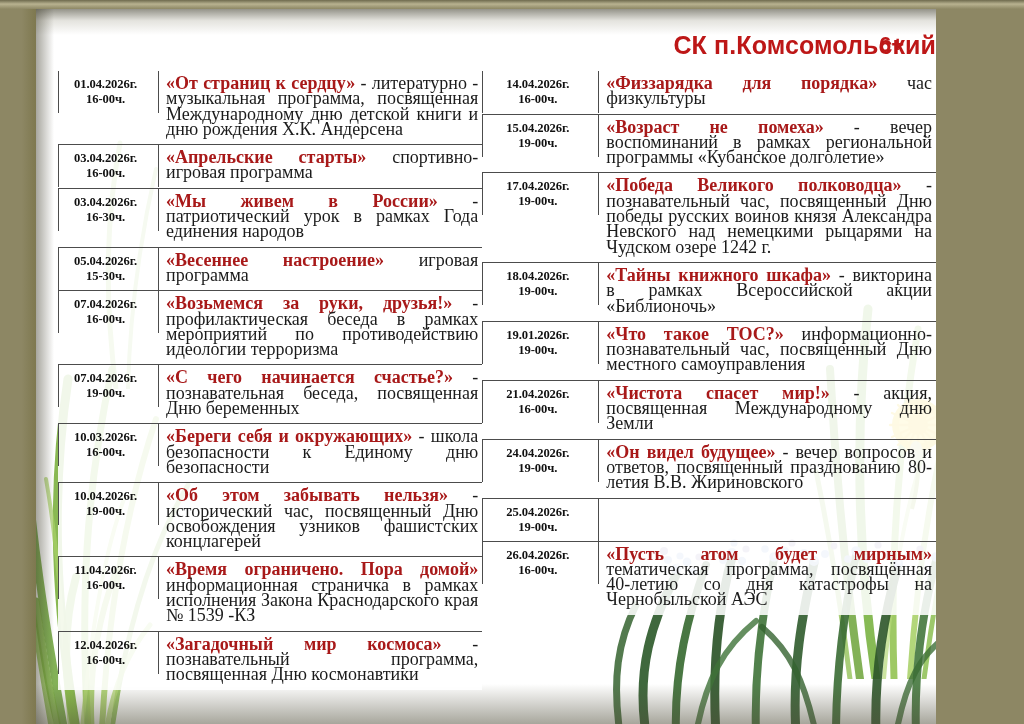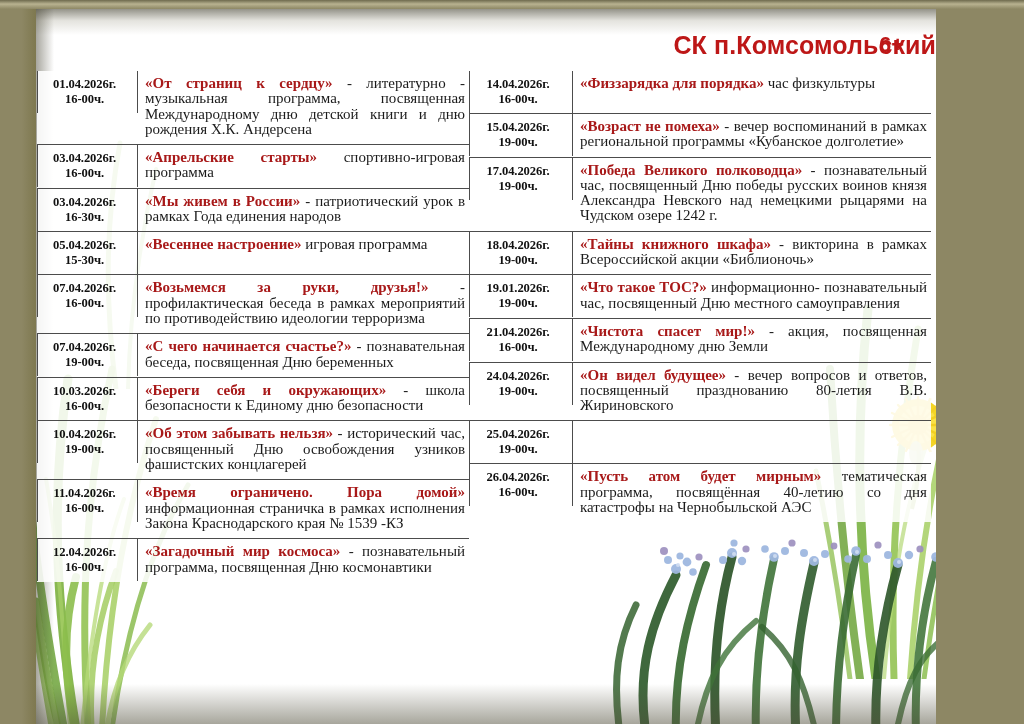--- a/index.html
+++ b/index.html
@@ -71,21 +71,21 @@
     font-family:"Liberation Sans", sans-serif;
     font-weight:bold;font-size:22px;color:#bd1717;
   }
 
   
   .columns{
     position:absolute;left:0;top:62px;width:900px;
     display:flex;gap:0;z-index:5;
   }
   .col{position:relative;}
-  .col-left{width:432px;padding-left:1px;}
+  .col-left{width:432px;padding-left:22px;}
   .col-right{width:462px;}
 
   .evt{
     display:flex;align-items:flex-start;
     border-top:1px solid #4c4c4c;
     background:rgba(255,255,255,.88);
   }
   .evt:first-child{border-top:none;}
 
   .evt-when{
@@ -93,26 +93,26 @@
     box-sizing:border-box;
     border-left:1px solid #4c4c4c;
     border-right:1px solid #4c4c4c;
     padding:6px 6px 6px 0;
     text-align:center;
     font-weight:bold;font-size:12.6px;color:#111;
     line-height:15px;
     letter-spacing:-.1px;
   }
   .col-left .evt-when{width:101px;}
-  .col-right .evt-when{width:104px;}
+  .col-right .evt-when{width:117px;}
 
   .evt-body{
     flex:1 1 auto;
     padding:5px 4px 7px 7px;
-    font-size:15px;line-height:15.3px;color:#1b1b1b;
+    font-size:18px;line-height:15.3px;color:#1b1b1b;
     text-align:justify;
   }
   .evt-title{
     color:#a81919;font-weight:bold;
   }
   .evt-desc{color:#1b1b1b;font-weight:normal;}
 
   .date-line{display:block;}
   .time-line{display:block;}
 </style>

